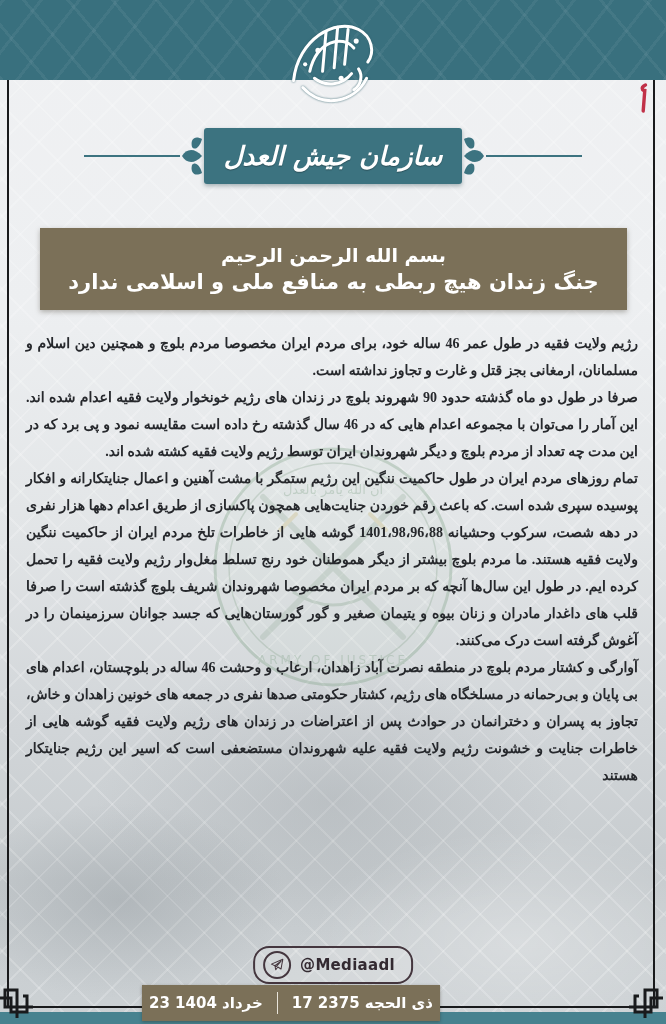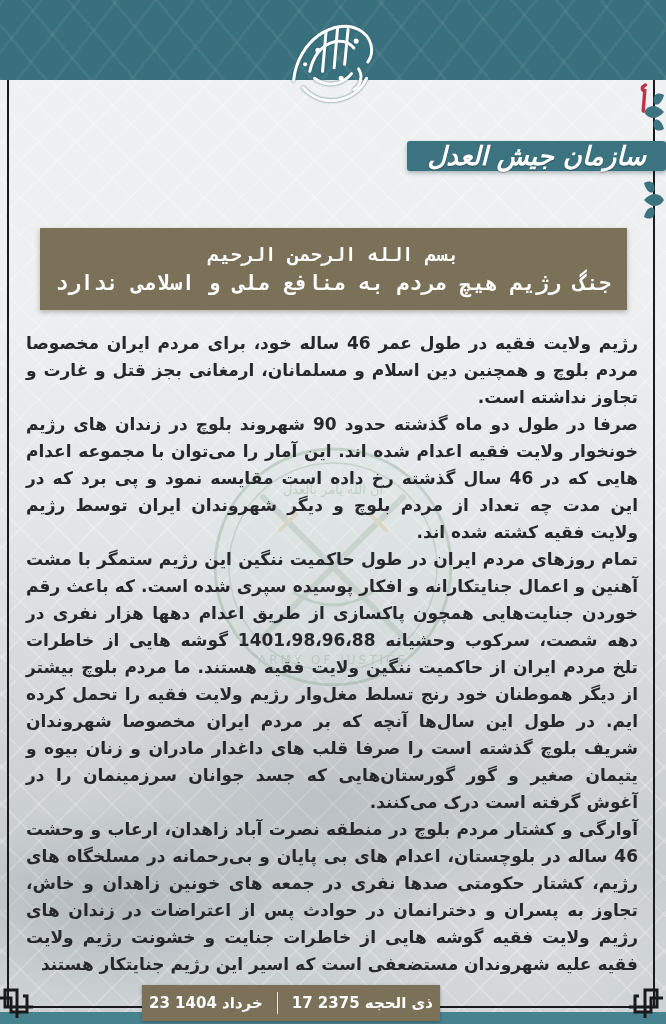--- a/index.html
+++ b/index.html
@@ -28,46 +28,45 @@
   .vline{position:absolute;top:80px;height:928px;width:2px;background:#191a1c;z-index:3;}
   .vline.left{left:7px}.vline.right{right:11px}
   .hline{position:absolute;left:8px;right:12px;top:1006px;height:2px;background:#191a1c;z-index:3;}
   .corner{position:absolute;width:38px;height:38px;z-index:5;}
   .corner.bl{left:-3px;top:982px;}
   .corner.br{right:1px;top:982px;transform:scaleX(-1);}
   .teal-strip{position:absolute;left:0;right:0;bottom:0;height:12px;background:#47828f;z-index:4;}
   
   .page-marker{position:absolute;top:82px;right:16px;width:16px;height:32px;z-index:6;}
   
-  .ribbon{position:absolute;top:126px;left:0;right:0;height:60px;display:flex;align-items:flex-end;justify-content:center;z-index:5;flex-direction:column;}
+  .ribbon{position:absolute;top:126px;left:0;right:0;height:60px;display:flex;align-items:center;justify-content:center;z-index:5;}
   .ribbon .rule{height:2px;width:96px;background:#3c7380;}
   .ribbon .finial{width:24px;height:58px;flex:0 0 auto;}
   .ribbon .plate{
     height:56px;background:#3c7380;border-radius:3px;display:flex;align-items:center;
     padding:0 20px;box-shadow:0 2px 4px rgba(30,60,68,.35);
   }
   .ribbon .plate span{
     color:#fff;font-family:"DejaVu Serif",serif;font-style:italic;font-weight:bold;
     font-size:26px;direction:rtl;white-space:nowrap;text-shadow:0 1px 1px rgba(0,0,0,.3);
   }
   
   .headline{
     position:absolute;left:40px;right:39px;top:228px;height:82px;background:#7b7058;
     color:#fff;text-align:center;direction:rtl;z-index:5;
     display:flex;flex-direction:column;justify-content:center;gap:4px;
     box-shadow:0 2px 5px rgba(60,55,40,.35);
-    font-family:Liberation Mono, monospace;
   }
   .headline .l1{font-size:19px;font-weight:bold;}
   .headline .l2{font-size:21px;font-weight:bold;}
   
   .article{
     position:absolute;top:330px;left:26px;right:28px;z-index:2;
     direction:rtl;text-align:justify;color:#26282c;
-    font-size:17px;line-height:27px;font-weight:bold;
+    font-size:14px;line-height:27px;font-weight:bold;font-family:Liberation Serif, serif;
   }
   .article p{margin:0;}
   
   .watermark{position:absolute;top:442px;left:50%;transform:translateX(-50%);width:250px;height:250px;z-index:1;opacity:.34;}
   
   .tg-badge{
     position:absolute;top:946px;left:50%;transform:translateX(-50%);z-index:6;
     display:flex;align-items:center;gap:9px;direction:ltr;
     border:2px solid #44363e;border-radius:16px;padding:3px 16px 3px 8px;
     background:rgba(240,240,240,.25);
@@ -137,21 +136,21 @@
         <path d="M22,12 C15,8 10,12 12,20 C15,24 20,20 22,12 Z"></path>
         <path d="M22,46 C15,50 10,46 12,38 C15,34 20,38 22,46 Z"></path>
         <circle cx="7" cy="29" r="2.4"></circle>
       </g>
     </svg>
     <div class="rule"></div>
   </div>
 
   <div class="headline">
     <div class="l1">بسم الله الرحمن الرحیم</div>
-    <div class="l2">جنگ رژیم هیچ مردم به منافع ملی و اسلامی ندارد</div>
+    <div class="l2">جنگ زندان هیچ ربطی به منافع ملی و اسلامی ندارد</div>
   </div>
 
   <svg class="watermark" viewBox="0 0 250 250">
     <circle cx="125" cy="125" r="118" fill="rgba(170,200,175,0.20)" stroke="#7da184" stroke-width="3"></circle>
     <circle cx="125" cy="125" r="104" fill="none" stroke="#8aa78f" stroke-width="1.5"></circle>
     <g stroke="#9bb3a0" stroke-width="6" stroke-linecap="round">
       <path d="M55,55 L195,195"></path>
       <path d="M195,55 L55,195"></path>
     </g>
     <g stroke="#c9bd7e" stroke-width="4" stroke-linecap="round">
@@ -163,20 +162,28 @@
     <text x="125" y="222" text-anchor="middle" font-size="12" letter-spacing="3" fill="#7da184" font-family="DejaVu Sans, sans-serif">ARMY OF JUSTICE</text>
   </svg>
 
   <div class="article">
     <p>رژیم ولایت فقیه در طول عمر 46 ساله خود، برای مردم ایران مخصوصا مردم بلوچ و همچنین دین اسلام و مسلمانان، ارمغانی بجز قتل و غارت و تجاوز نداشته است.</p>
     <p>صرفا در طول دو ماه گذشته حدود 90 شهروند بلوچ در زندان های رژیم خونخوار ولایت فقیه اعدام شده اند. این آمار را می‌توان با مجموعه اعدام هایی که در 46 سال گذشته رخ داده است مقایسه نمود و پی برد که در این مدت چه تعداد از مردم بلوچ و دیگر شهروندان ایران توسط رژیم ولایت فقیه کشته شده اند.</p>
     <p>تمام روزهای مردم ایران در طول حاکمیت ننگین این رژیم ستمگر با مشت آهنین و اعمال جنایتکارانه و افکار پوسیده سپری شده است. که باعث رقم خوردن جنایت‌هایی همچون پاکسازی از طریق اعدام دهها هزار نفری در دهه شصت، سرکوب وحشیانه ⁦1401،98،96،88⁩ گوشه هایی از خاطرات تلخ مردم ایران از حاکمیت ننگین ولایت فقیه هستند. ما مردم بلوچ بیشتر از دیگر هموطنان خود رنج تسلط مغل‌وار رژیم ولایت فقیه را تحمل کرده ایم. در طول این سال‌ها آنچه که بر مردم ایران مخصوصا شهروندان شریف بلوچ گذشته است را صرفا قلب های داغدار مادران و زنان بیوه و یتیمان صغیر و گور گورستان‌هایی که جسد جوانان سرزمینمان را در آغوش گرفته است درک می‌کنند.</p>
     <p>آوارگی و کشتار مردم بلوچ در منطقه نصرت آباد زاهدان، ارعاب و وحشت 46 ساله در بلوچستان، اعدام های بی پایان و بی‌رحمانه در مسلخگاه های رژیم، کشتار حکومتی صدها نفری در جمعه های خونین زاهدان و خاش، تجاوز به پسران و دخترانمان در حوادث پس از اعتراضات در زندان های رژیم ولایت فقیه گوشه هایی از خاطرات جنایت و خشونت رژیم ولایت فقیه علیه شهروندان مستضعفی است که اسیر این رژیم جنایتکار هستند</p>
   </div>
 
+  <div class="tg-badge">
+    <span class="tg-circle">
+      <svg width="14" height="14" viewBox="0 0 16 16">
+        <path d="M14.5,1.5 L1.5,7 L5.5,8.8 L6.5,13.5 L8.8,10.3 L12.5,12.5 Z M5.5,8.8 L12.5,3.5 L7,9.8 Z" fill="none" stroke="#44363e" stroke-width="1.2" stroke-linejoin="round"></path>
+      </svg>
+    </span>
+    <span class="handle">@Mediaadl</span>
+  </div>
 
   <svg class="corner bl" viewBox="0 0 38 38">
     <g fill="none" stroke="#191a1c" stroke-width="3">
       <path d="M36,25 H8 V8 H20 V36"></path>
       <path d="M2,16 H14 V30 H30 V14 H26"></path>
     </g>
   </svg>
   <svg class="corner br" viewBox="0 0 38 38">
     <g fill="none" stroke="#191a1c" stroke-width="3">
       <path d="M36,25 H8 V8 H20 V36"></path>

